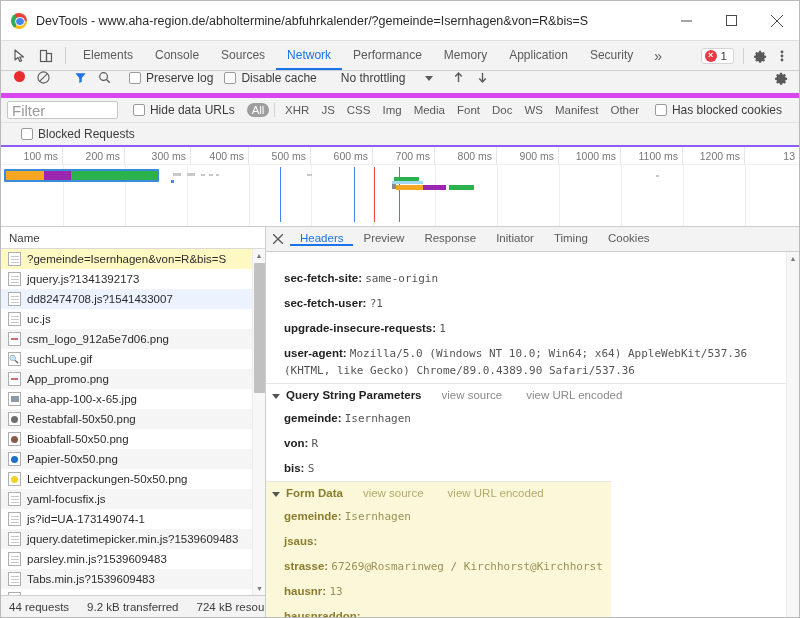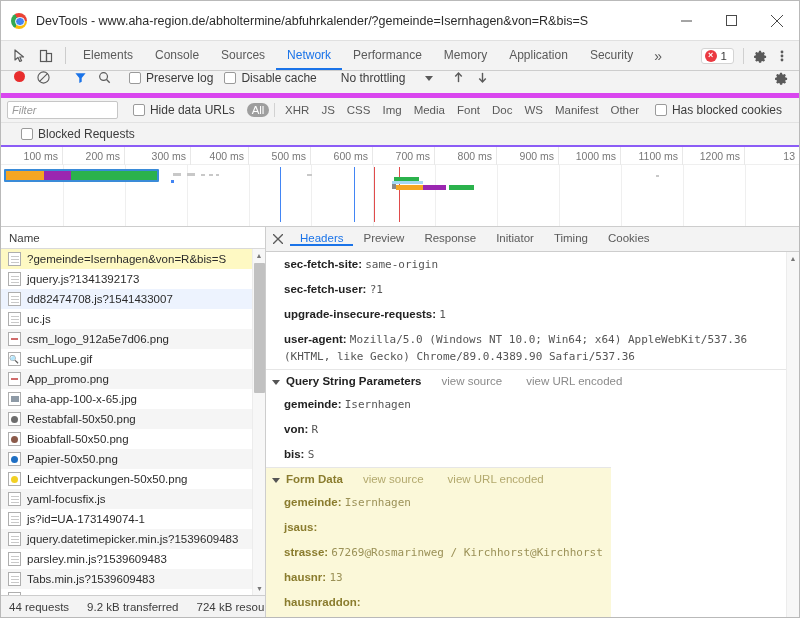--- a/index.html
+++ b/index.html
@@ -109,22 +109,22 @@
   
   .filt-row {
     height: 25px; min-height: 25px;
     display: flex; align-items: center;
     background: #f3f3f3; border-bottom: 1px solid #e2e2e2;
     padding: 0 6px;
   }
   .filt-input {
     width: 155px; height: 18px;
     border: 1px solid #c6c6c6; background: #fff; border-radius: 2px;
-    font-size: 11px; color: #9a9a9a; padding: 0 4px;
-    display: flex; align-items: center; font-style: italic;
+    font-size: 15px; color: #9a9a9a; padding: 0 4px;
+    display: flex; align-items: center;
   }
   .ftype {
     font-size: 11.5px; color: #5a5a5a; padding: 1px 5px; margin: 0 1px;
     border-radius: 7px; white-space: nowrap;
   }
   .ftype.sel { background: #9e9e9e; color: #fff; }
   .ftype-sep { width: 1px; height: 14px; background: #d2d2d2; margin: 0 4px; }
 
   
   .blk-row {
@@ -211,21 +211,21 @@
     background: #f3f3f3; border-bottom: 1px solid #cdcdcd;
   }
   .close-x { width: 24px; display: flex; align-items: center; justify-content: center; color: #5a5a5a; font-size: 13px; }
   .dtab {
     display: flex; align-items: center; padding: 0 10px;
     font-size: 11.5px; color: #5a5a5a; white-space: nowrap;
     border-bottom: 2px solid transparent;
   }
   .dtab.active { color: #1a73e8; border-bottom-color: #1a73e8; }
   .dt-body { flex: 1; position: relative; overflow: hidden; }
-  .dt-scroll { position: absolute; inset: 0 13px 0 0; overflow: hidden; }
+  .dt-scroll { position: absolute; inset: 0 13px 0 0; overflow: hidden; margin-top: 14px; }
   .hdr-line {
     padding: 4px 10px 4px 18px; font-size: 11.5px; line-height: 16px;
     color: #3c3c3c; white-space: nowrap;
   }
   .hk { font-weight: bold; color: #222; }
   .hv { font-family: "DejaVu Sans Mono", monospace; font-size: 11px; color: #555; }
   .wrap-line { white-space: normal; }
   .sect-head {
     display: flex; align-items: center; gap: 0;
     padding: 5px 10px 5px 6px; font-size: 11.5px;

